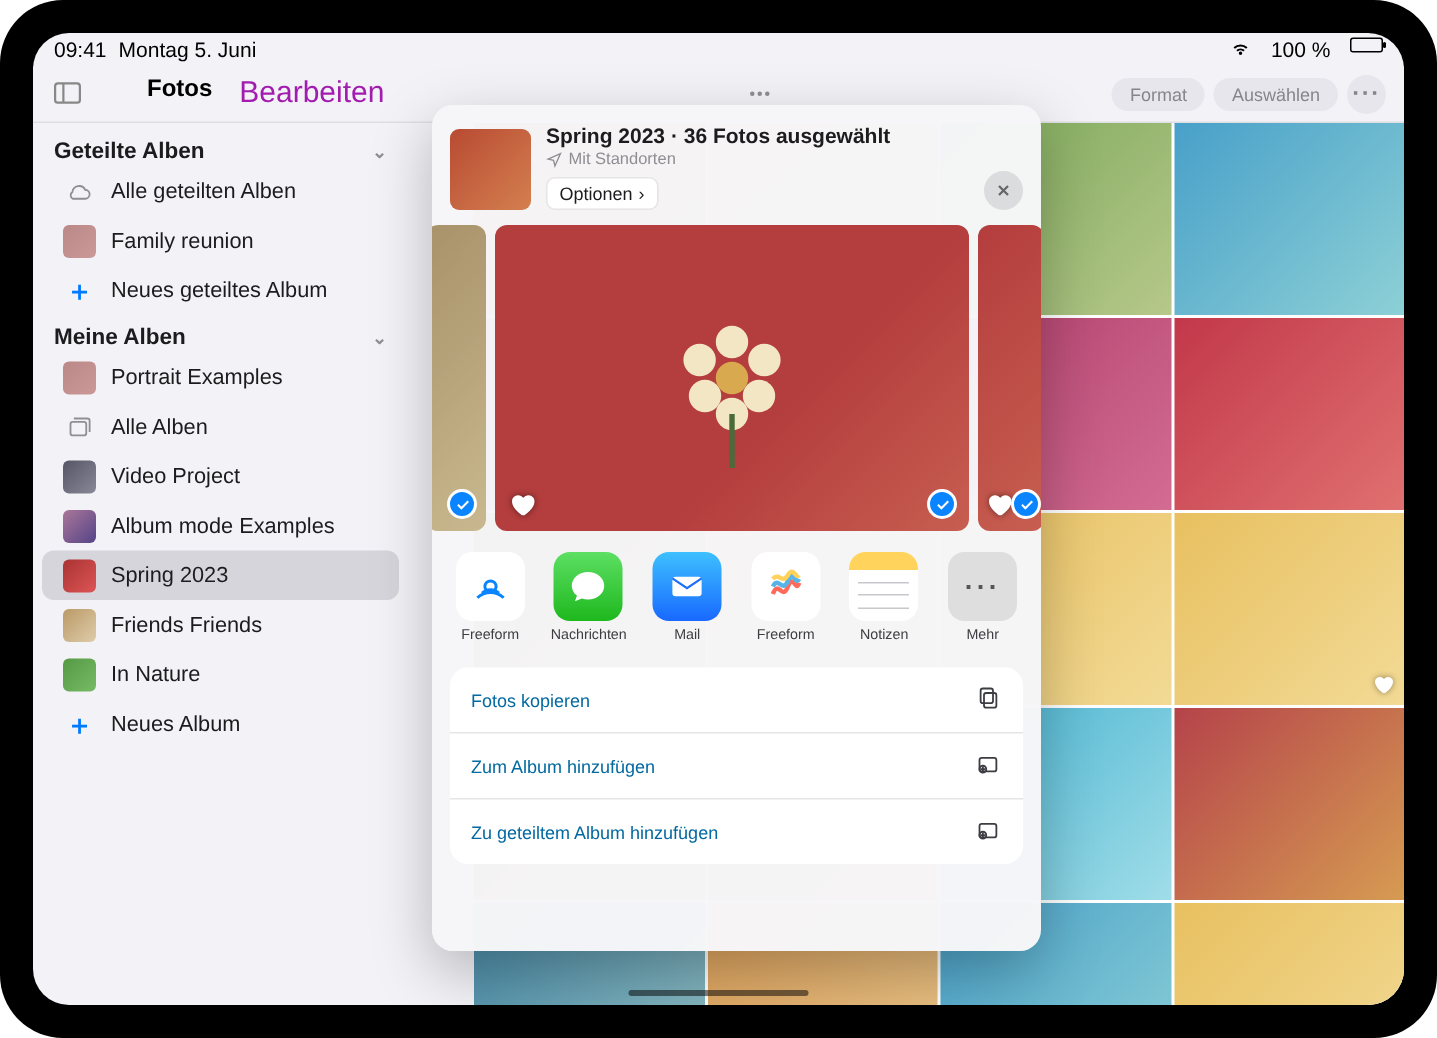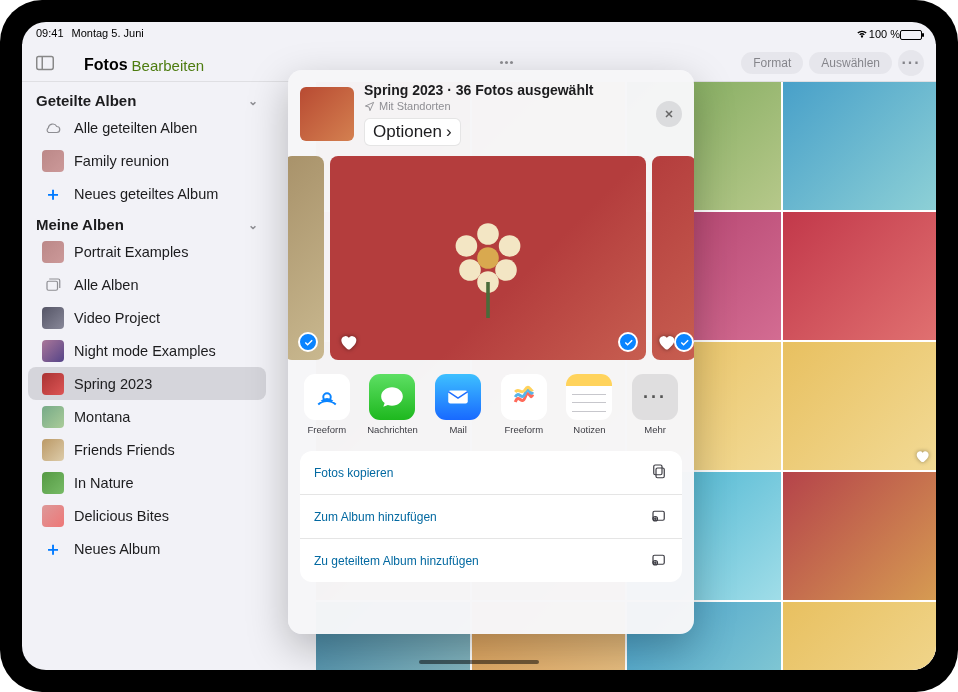--- a/index.html
+++ b/index.html
@@ -9,36 +9,36 @@
     background: #000; border-radius: 42px; padding: 22px;
     position: relative;
   }
   .screen {
     width: 100%; height: 100%; background: #f2f2f7;
     border-radius: 24px; overflow: hidden; position: relative;
   }
   
   .status {
     height: 22px; display: flex; justify-content: space-between;
-    align-items: center; padding: 0 14px; font-size: 11px; font-weight: 500;
+    align-items: center; padding: 0 14px; font-size: 14px; font-weight: 500;
     color: #000;
   }
   .status-left { display: flex; gap: 8px; }
-  .status-right { display: flex; gap: 0; align-items: flex-end; }
+  .status-right { display: flex; gap: 13px; align-items: flex-start; }
   .battery { width: 22px; height: 10px; border:1px solid #000; border-radius:2px; position:relative; }
   .battery::after { content:''; position:absolute; right:-3px; top:2px; width:2px; height:4px; background:#000; border-radius:1px;}
   .battery-fill { background:#000; width:100%; height:100%; border-radius:1px;}
   .wifi-icon svg { width:14px; height:14px; display:block; }
 
   .appbar {
     height: 38px; display: flex; align-items: center;
     padding: 0 12px; gap: 6px; border-bottom: 0.5px solid rgba(0,0,0,0.08);
     background: #f2f2f7;
   }
-  .appbar .left { display:flex; align-items:flex-end; gap:4px; width: 238px; }
+  .appbar .left { display:flex; align-items:flex-start; gap:18px; width: 238px; }
   .appbar .title-area { flex:1; display:flex; align-items:center; justify-content:center; gap:6px; color:#8e8e93; }
   .appbar .right { display:flex; align-items:center; gap:6px; }
   .pill-btn {
     background: rgba(120,120,128,0.16); color: #3c3c43; opacity:0.6;
     font-size: 12px; padding: 4px 12px; border-radius: 14px;
   }
   .circle-btn {
     width:26px; height:26px; border-radius:50%;
     background: rgba(120,120,128,0.16); display:flex; align-items:center; justify-content:center;
     color:#3c3c43; opacity:0.6; font-weight:bold; letter-spacing:1px;
@@ -69,21 +69,21 @@
   .thumb.t4{background:linear-gradient(135deg,#a79,#548);}
   .thumb.t5{background:linear-gradient(135deg,#a33,#d55);}
   .thumb.t6{background:linear-gradient(135deg,#7a8,#ac9);}
   .thumb.t7{background:linear-gradient(135deg,#b96,#dca);}
   .thumb.t8{background:linear-gradient(135deg,#594,#7b6);}
   .thumb.t9{background:linear-gradient(135deg,#d99,#e77);}
   .icon-cloud { width:22px; height:22px; display:flex; align-items:center; justify-content:center; color:#8e8e93; }
   .icon-plus  { width:22px; height:22px; display:flex; align-items:center; justify-content:center; color:#007aff; font-size:18px; font-weight:600; }
   .icon-stack { width:22px; height:22px; display:flex; align-items:center; justify-content:center; color:#8e8e93; }
   .top-title { font-size:16px; font-weight:600; padding-left:24px; }
-  .top-edit { font-size:15px; color:#4d7c0f;}
+  .top-edit { font-size:20px; color:#a21caf;}
 
   
   .grid-area { flex:1; background:#fff; position:relative; overflow:hidden; }
   .grid-title { position:absolute; top:4px; left:18px; font-size:20px; font-weight:700; color:#8e8e93; opacity:0.5; }
   .photo-grid {
     position:absolute; inset:0; display:grid;
     grid-template-columns: repeat(4, 1fr);
     grid-auto-rows: 128px; gap:2px; padding-top:0;
   }
   .photo-grid .cell { background:#ccc; }
@@ -104,28 +104,28 @@
   
   .sheet {
     position:absolute;
     left: 266px; top: 48px; width: 406px; height: 564px;
     background: rgba(246,246,248,0.98);
     border-radius: 14px;
     box-shadow: 0 14px 40px rgba(0,0,0,0.25);
     overflow:hidden;
     display:flex; flex-direction:column;
   }
-  .sheet-header { display:flex; gap:10px; padding:12px 12px 8px 12px; align-items:center; }
+  .sheet-header { display:flex; gap:10px; padding:12px 12px 8px 12px; align-items:flex-end; }
   .sheet-thumb { width:54px; height:54px; border-radius:6px; background:linear-gradient(135deg,#b84a32,#d48050); flex-shrink:0; }
   .sheet-titles { flex:1; }
   .sheet-title { font-size:14px; font-weight:600; color:#1c1c1e; }
   .sheet-sub { font-size:11px; color:#8e8e93; display:flex; align-items:center; gap:4px; margin-top:2px; }
   .options-btn {
     margin-top:6px; display:inline-flex; align-items:center; gap:4px;
-    font-size:17px; color:#1c1c1e; background:#fff; border:0.5px solid rgba(0,0,0,0.1);
+    font-size:12px; color:#1c1c1e; background:#fff; border:0.5px solid rgba(0,0,0,0.1);
     padding:3px 8px; border-radius:6px;
   }
   .sheet-close {
     width:26px; height:26px; border-radius:50%; background:rgba(120,120,128,0.2);
     display:flex; align-items:center; justify-content:center; color:#666; font-size:13px;
   }
 
   .preview-strip { height: 212px; display:flex; gap:6px; padding: 2px 0 6px 0; align-items:stretch; }
   .pv { position:relative; border-radius:8px; overflow:hidden; }
   .pv.small { width:40px; background:linear-gradient(135deg,#a8926a,#c9b88f); margin-left:-4px;}
@@ -250,41 +250,33 @@
               </svg>
           </span>
           <span>Alle Alben</span>
         </div>
         <div class="sidebar-item">
             <span class="thumb t3"></span>
             <span>Video Project</span>
           </div>
         <div class="sidebar-item">
             <span class="thumb t4"></span>
-            <span>Night mode Examples</span>
+            <span>Album mode Examples</span>
           </div>
         <div class="sidebar-item selected">
             <span class="thumb t5"></span>
             <span>Spring 2023</span>
           </div>
         <div class="sidebar-item">
-            <span class="thumb t6"></span>
-            <span>Montana</span>
-          </div>
-        <div class="sidebar-item">
             <span class="thumb t7"></span>
             <span>Friends Friends</span>
           </div>
         <div class="sidebar-item">
             <span class="thumb t8"></span>
             <span>In Nature</span>
-          </div>
-        <div class="sidebar-item">
-            <span class="thumb t9"></span>
-            <span>Delicious Bites</span>
           </div>
         <div class="sidebar-item">
             <span class="icon-plus">＋</span>
             <span>Neues Album</span>
           </div>
       </div>
 
       <div class="grid-area">
         <div class="grid-title">Spring 2023</div>
         <div class="photo-grid">

